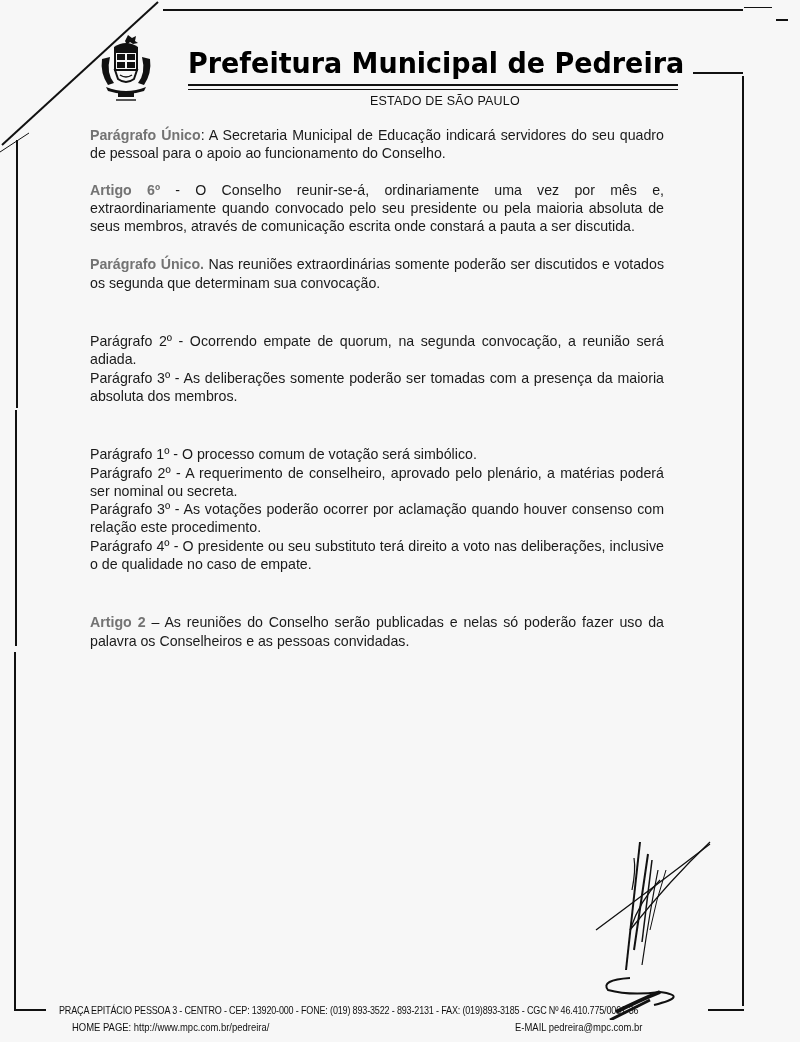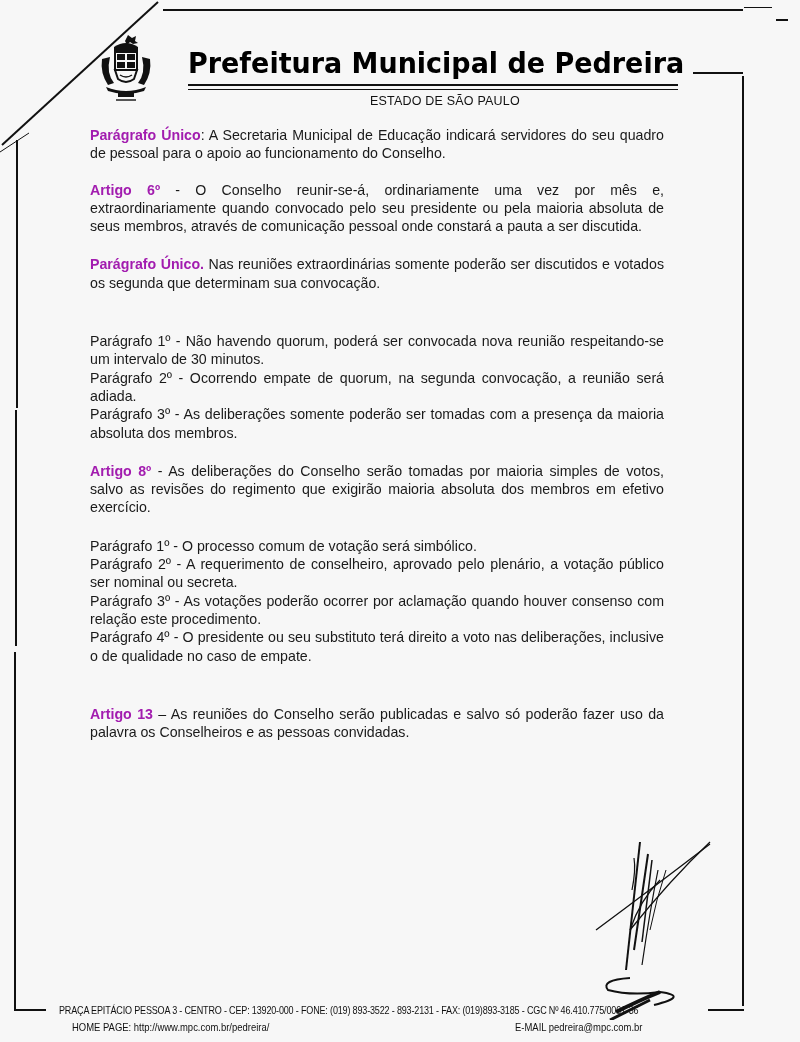--- a/index.html
+++ b/index.html
@@ -23,21 +23,21 @@
     font-size:12.5px; color:#111; letter-spacing:0.2px;
   }
 
   
   .content {
     position:absolute; left:90px; top:126px; width:574px;
     font-size:14.2px; line-height:18.3px; color:#1a1a1a;
   }
   .para { margin:0; text-align:justify; }
   .gap { height:18px; }
-  .para b { font-weight:bold; color:#a21caf; }
+  .para b { font-weight:bold; color:#737373; }
 
   
   .footer1 {
     position:absolute; left:59px; top:1004px;
     font-size:10.5px; letter-spacing:-0.2px; white-space:nowrap; color:#111;
     transform:scaleX(0.86); transform-origin:left top;
   }
   .footer2 {
     position:absolute; left:72px; top:1021px;
     font-size:10.5px; white-space:nowrap; color:#111;
@@ -85,38 +85,36 @@
 </svg>
 
 <div class="title">Prefeitura Municipal de Pedreira</div>
 <div class="line" style="left:188px; top:84px; width:490px; height:2px;"></div>
 <div class="line" style="left:188px; top:89px; width:490px; height:1px;"></div>
 <div class="subtitle">ESTADO DE SÃO PAULO</div>
 
 <div class="content">
   <p class="para"><b>Parágrafo Único</b><span>: A Secretaria Municipal de Educação indicará servidores do seu quadro de pessoal para o apoio ao funcionamento do Conselho.</span></p>
   <div class="gap"></div>
-  <p class="para"><b>Artigo 6º</b><span> - O Conselho reunir-se-á, ordinariamente uma vez por mês e, extraordinariamente quando convocado pelo seu presidente ou pela maioria absoluta de seus membros, através de comunicação pessoal onde constará a pauta a ser discutida.</span></p>
+  <p class="para"><b>Artigo 6º</b><span> - O Conselho reunir-se-á, ordinariamente uma vez por mês e, extraordinariamente quando convocado pelo seu presidente ou pela maioria absoluta de seus membros, através de comunicação escrita onde constará a pauta a ser discutida.</span></p>
   <div class="gap" style="height:20px"></div>
   <p class="para"><b>Parágrafo Único.</b><span> Nas reuniões extraordinárias somente poderão ser discutidos e votados os segunda que determinam sua convocação.</span></p>
   <div class="gap" style="height:20px"></div>
   <div class="gap" style="height:20px"></div>
-  <p class="para"><span>Parágrafo 1º - Não havendo quorum, poderá ser convocada nova reunião respeitando-se um intervalo de 30 minutos.</span></p>
   <p class="para"><span>Parágrafo 2º - Ocorrendo empate de quorum, na segunda convocação, a reunião será adiada.</span></p>
   <p class="para"><span>Parágrafo 3º - As deliberações somente poderão ser tomadas com a presença da maioria absoluta dos membros.</span></p>
   <div class="gap" style="height:20px"></div>
-  <p class="para"><b>Artigo 8º</b><span> - As deliberações do Conselho serão tomadas por maioria simples de votos, salvo as revisões do regimento que exigirão maioria absoluta dos membros em efetivo exercício.</span></p>
   <div class="gap" style="height:20px"></div>
   <p class="para"><span>Parágrafo 1º - O processo comum de votação será simbólico.</span></p>
-  <p class="para"><span>Parágrafo 2º - A requerimento de conselheiro, aprovado pelo plenário, a votação público ser nominal ou secreta.</span></p>
+  <p class="para"><span>Parágrafo 2º - A requerimento de conselheiro, aprovado pelo plenário, a matérias poderá ser nominal ou secreta.</span></p>
   <p class="para"><span>Parágrafo 3º - As votações poderão ocorrer por aclamação quando houver consenso com relação este procedimento.</span></p>
   <p class="para"><span>Parágrafo 4º - O presidente ou seu substituto terá direito a voto nas deliberações, inclusive o de qualidade no caso de empate.</span></p>
   <div class="gap" style="height:20px"></div>
   <div class="gap" style="height:20px"></div>
-  <p class="para"><b>Artigo 13</b><span> – As reuniões do Conselho serão publicadas e salvo só poderão fazer uso da palavra os Conselheiros e as pessoas convidadas.</span></p>
+  <p class="para"><b>Artigo 2</b><span> – As reuniões do Conselho serão publicadas e nelas só poderão fazer uso da palavra os Conselheiros e as pessoas convidadas.</span></p>
 </div>
 
 <svg class="abs" style="left:590px; top:830px;" width="140" height="190" viewBox="0 0 140 190">
   <path d="M50 12 L36 140" stroke="#111" stroke-width="2" fill="none"></path>
   <path d="M58 24 L44 120" stroke="#111" stroke-width="2" fill="none"></path>
   <path d="M62 30 L52 112" stroke="#111" stroke-width="1.5" fill="none"></path>
   <path d="M44 28 Q46 40 42 60" stroke="#111" stroke-width="1.2" fill="none"></path>
   <path d="M68 40 Q60 80 52 135" stroke="#111" stroke-width="1.2" fill="none"></path>
   <path d="M76 40 Q66 70 60 100" stroke="#111" stroke-width="1" fill="none"></path>
   <path d="M120 12 Q80 50 40 100 Q50 70 70 50" stroke="#111" stroke-width="1.3" fill="none"></path>

